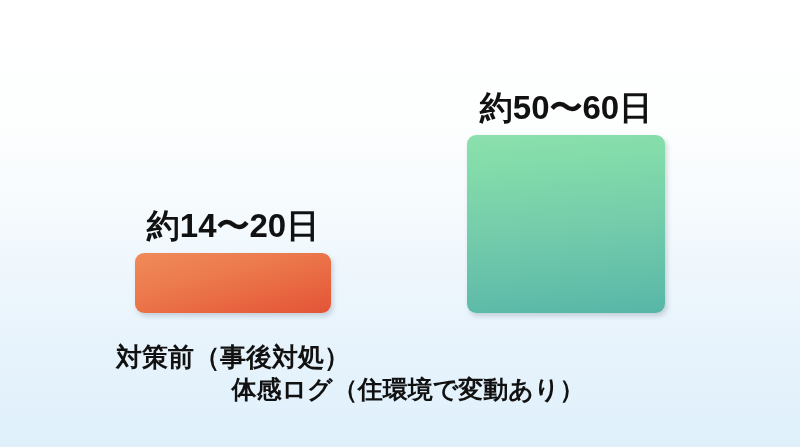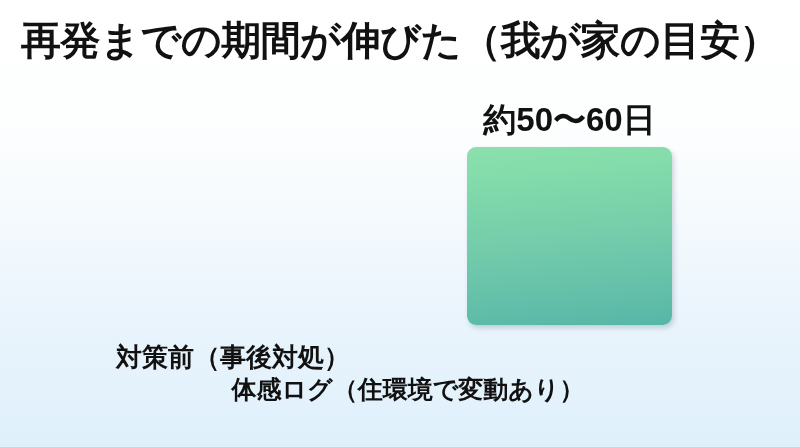--- a/index.html
+++ b/index.html
@@ -39,22 +39,21 @@
   
   #plot-area {
     position: absolute;
     left: 0;
     top: 70px;
     width: 800px;
     height: 255px;
   }
   .bar-group {
     position: absolute;
-    bottom: 0;
-    padding-left: 7px;
+    bottom: 12px;
   }
   .bar-value {
     position: absolute;
     left: 0;
     width: 100%;
     text-align: center;
     font-size: 33px;
     line-height: 38px;
     font-weight: 700;
     color: #111111;
@@ -127,24 +126,27 @@
     font-weight: 700;
     color: #1c1c1c;
     white-space: nowrap;
   }
 </style>
 </head>
 <body>
 
 <div id="slide">
 
-  <div id="chart-title">再発までの期間が伸びた（我が家の目安）</div>
 
   <div id="plot-area">
 
+    <div id="bar-group-before" class="bar-group">
+      <div class="bar-value">約14〜20日</div>
+      <div id="bar-before" class="bar"></div>
+    </div>
 
     <div id="bar-group-after" class="bar-group">
       <div class="bar-value">約50〜60日</div>
       <div id="bar-after" class="bar"></div>
     </div>
 
   </div>
 
   <div id="axis-label-before" class="axis-label">対策前（事後対処）</div>
 

